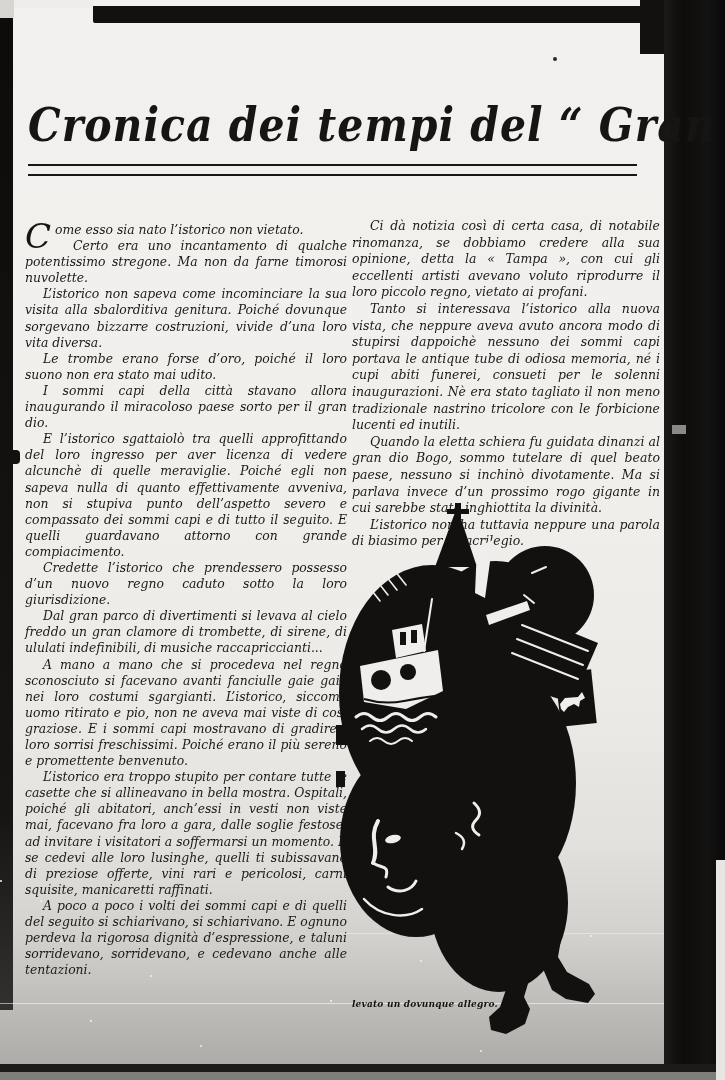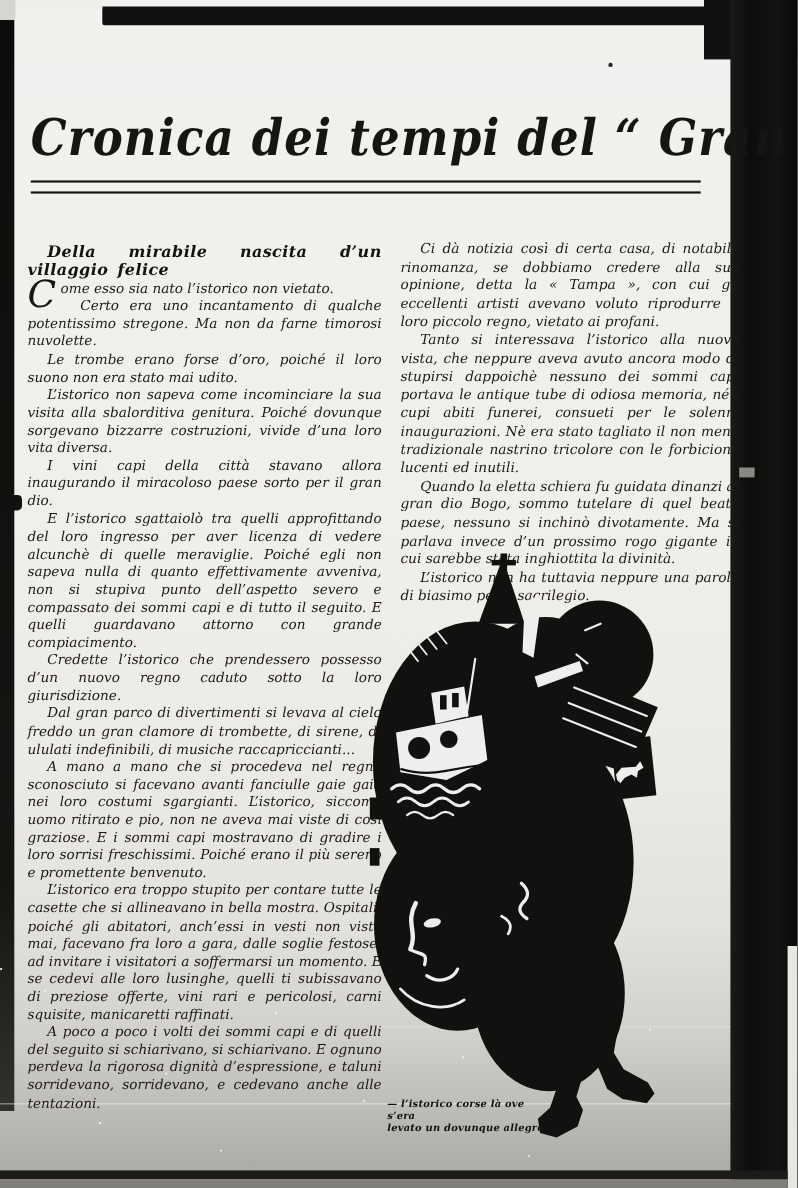--- a/index.html
+++ b/index.html
@@ -31,21 +31,21 @@
     200px 165px 0 #eeede9,480px 170px 0 #eeede9,380px 20px 0 #f6f5f1,40px 20px 0 #f3f2ee;}
   
   .masthead{position:absolute;left:28px;top:98px;width:616px;white-space:nowrap;
     font-style:italic;font-weight:bold;font-size:41px;letter-spacing:1px;color:#171514;
     transform:scaleY(1.12);transform-origin:left top;}
   .rule-double{position:absolute;left:28px;top:164px;width:609px;height:8px;
     border-top:2px solid #181615;border-bottom:2px solid #181615;}
   
   .col{position:absolute;color:#1c1a18;font-style:italic;text-align:justify;}
   .col-left{left:25px;top:222px;width:322px;font-size:12.4px;line-height:16.1px;}
-  .col-right{left:364px;top:218px;width:308px;font-size:12.5px;line-height:16.6px;}
+  .col-right{left:352px;top:218px;width:308px;font-size:12.5px;line-height:16.6px;}
   .col p{margin:0;text-indent:18px;}
   .section-heading{font-weight:bold;font-size:14.5px;letter-spacing:.4px;word-spacing:3px;
     margin:0 0 9px 0;text-indent:0;color:#151312;}
   .opening{overflow:visible;}
   .opening .lead{text-indent:0;}
   .dropcap{float:left;font-size:34px;line-height:27px;padding:1px 4px 0 0;color:#171514;}
   
   .illustration{position:absolute;left:336px;top:503px;width:300px;height:535px;}
   .caption{position:absolute;left:352px;top:999px;width:150px;
     font-weight:bold;font-style:italic;font-size:9px;line-height:11px;color:#131211;letter-spacing:.2px;}
@@ -68,29 +68,28 @@
   <div class="notch-right"></div>
   <div class="speck" style="left:553px;top:57px;"></div>
   <div class="scratch"></div>
   <div class="scratch2"></div>
   <div class="grain"></div>
 
   <div class="masthead">Cronica dei tempi del “ Gran Bogo „</div>
   <div class="rule-double"></div>
 
   <div class="col col-left">
-    <p class="section-heading">Della mirabile nascita d’un villaggio felice</p>
     <div class="opening">
       <span class="dropcap">C</span>
       <p class="lead">ome esso sia nato l’istorico non vietato.</p>
     </div>
     <p>Certo era uno incantamento di qualche potentissimo stregone. Ma non da farne timorosi nuvolette.</p>
+    <p>L’istorico non sapeva come incominciare la sua visita alla sbalorditiva genitura. Poiché dovunque sorgevano bizzarre costruzioni, vivide d’una loro vita diversa.</p>
     <p>Le trombe erano forse d’oro, poiché il loro suono non era stato mai udito.</p>
-    <p>L’istorico non sapeva come incominciare la sua visita alla sbalorditiva genitura. Poiché dovunque sorgevano bizzarre costruzioni, vivide d’una loro vita diversa.</p>
-    <p>I vini capi della città stavano allora inaugurando il miracoloso paese sorto per il gran dio.</p>
+    <p>I sommi capi della città stavano allora inaugurando il miracoloso paese sorto per il gran dio.</p>
     <p>E l’istorico sgattaiolò tra quelli approfittando del loro ingresso per aver licenza di vedere alcunchè di quelle meraviglie. Poiché egli non sapeva nulla di quanto effettivamente avveniva, non si stupiva punto dell’aspetto severo e compassato dei sommi capi e di tutto il seguito. E quelli guardavano attorno con grande compiacimento.</p>
     <p>Credette l’istorico che prendessero possesso d’un nuovo regno caduto sotto la loro giurisdizione.</p>
     <p>Dal gran parco di divertimenti si levava al cielo freddo un gran clamore di trombette, di sirene, di ululati indefinibili, di musiche raccapriccianti...</p>
     <p>A mano a mano che si procedeva nel regno sconosciuto si facevano avanti fanciulle gaie gaie nei loro costumi sgargianti. L’istorico, siccome uomo ritirato e pio, non ne aveva mai viste di così graziose. E i sommi capi mostravano di gradire i loro sorrisi freschissimi. Poiché erano il più sereno e promettente benvenuto.</p>
     <p>L’istorico era troppo stupito per contare tutte le casette che si allineavano in bella mostra. Ospitali, poiché gli abitatori, anch’essi in vesti non viste mai, facevano fra loro a gara, dalle soglie festose, ad invitare i visitatori a soffermarsi un momento. E se cedevi alle loro lusinghe, quelli ti subissavano di preziose offerte, vini rari e pericolosi, carni squisite, manicaretti raffinati.</p>
     <p>A poco a poco i volti dei sommi capi e di quelli del seguito si schiarivano, si schiarivano. E ognuno perdeva la rigorosa dignità d’espressione, e taluni sorridevano, sorridevano, e cedevano anche alle tentazioni.</p>
 
   </div>
 
   <div class="col col-right">
@@ -147,17 +146,16 @@
       <path d="M138,300 q10,9 2,17 q-8,8 3,15" stroke-width="3"></path>
       <path d="M120,330 q12,6 6,16" stroke-width="2.5"></path>
       <path d="M196,70 l14,-6 M188,92 l10,8" stroke-width="2"></path>
     </g>
     <g stroke="#121110" fill="none">
       <path d="M28,196 q20,6 40,2 t38,-6" stroke-width="2"></path>
     </g>
   </svg>
 
   <div class="caption">
-    <div>— l’istorico corse là ove s’era</div>
     <div>levato un dovunque allegro.</div>
   </div>
 
 </div>
 
 </body></html>

